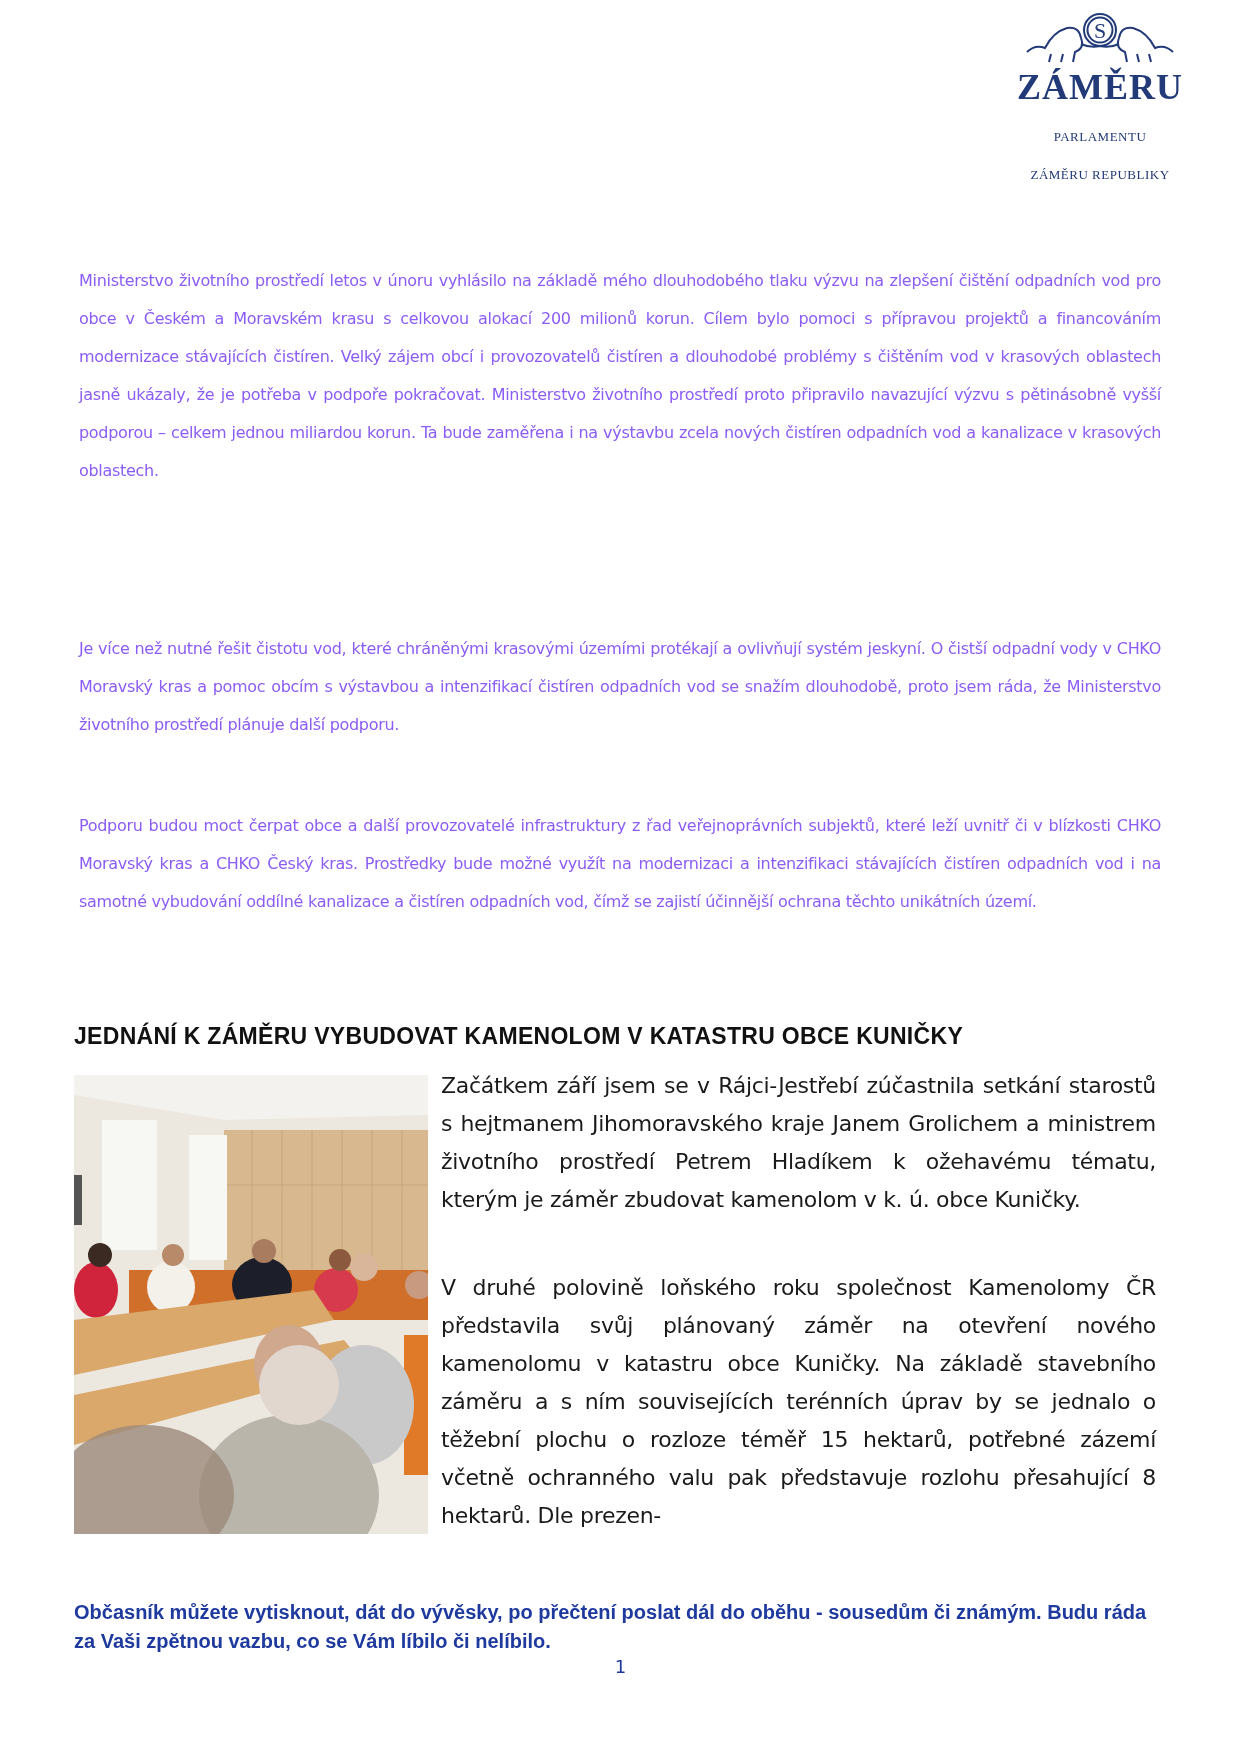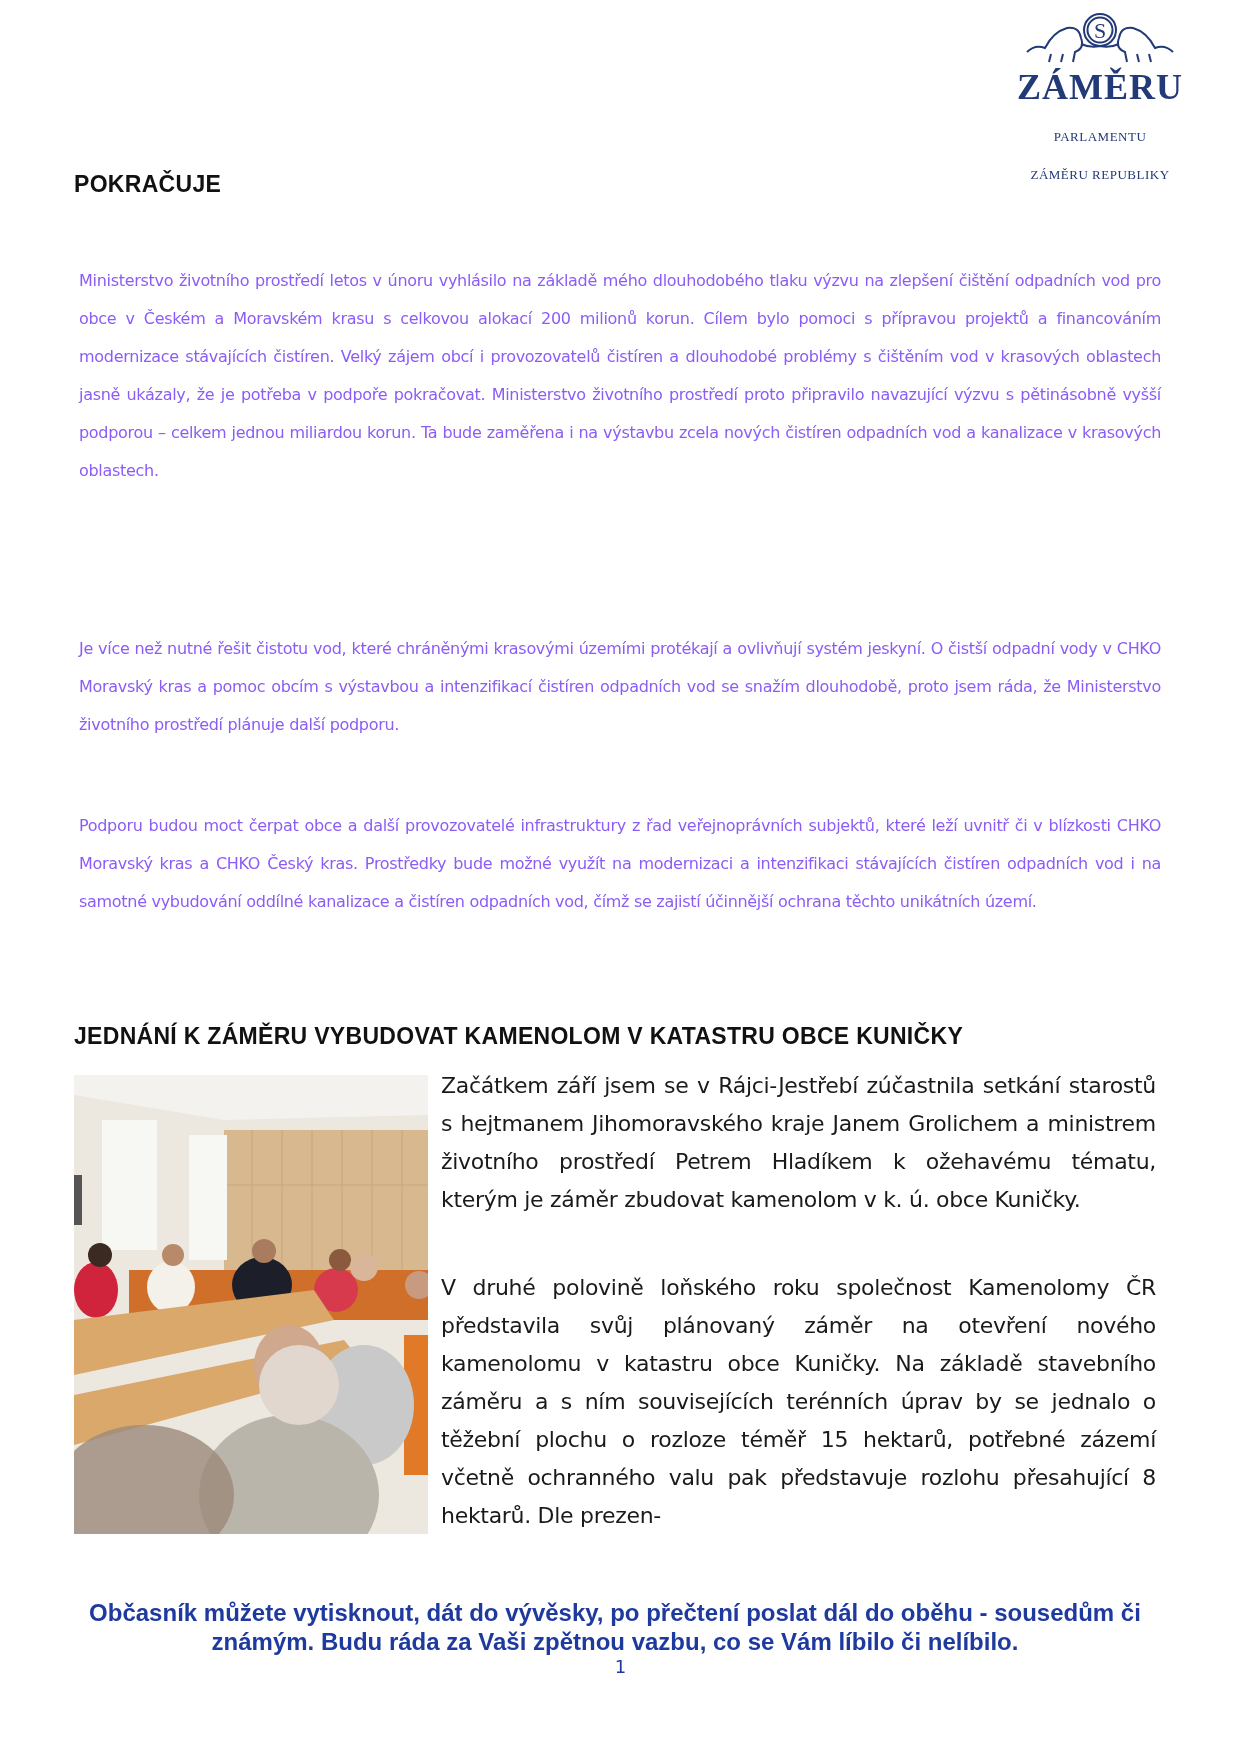--- a/index.html
+++ b/index.html
@@ -6,21 +6,21 @@
     body { width: 1241px; height: 1755px; position: relative; overflow: hidden; font-family: "DejaVu Sans", sans-serif; color: #111; }
     .title { position: absolute; left: 74px; top: 38px; font-family: "Liberation Sans", sans-serif; font-weight: bold; color: #1f3a9e; font-size: 41px; line-height: 54px; letter-spacing: 0.5px; margin: 0; }
     .logo { position: absolute; left: 1005px; top: 8px; width: 190px; height: 135px; text-align: center; color: #233a78; }
     .logo svg { display: block; margin: 0 auto; }
     .logo .senat { font-family: "Liberation Serif", serif; font-weight: bold; font-size: 36px; line-height: 38px; letter-spacing: 1px; margin-top: -2px; }
     .logo .sub { font-family: "Liberation Serif", serif; font-size: 13px; line-height: 14px; letter-spacing: 0.5px; margin-top: 24px; }
     h2 { position: absolute; left: 74px; margin: 0; font-family: "Liberation Sans", sans-serif; font-weight: bold; font-size: 23px; line-height: 33px; color: #111; letter-spacing: 0.3px; }
     .para { position: absolute; left: 74px; width: 1082px; margin: 5px; font-family: "DejaVu Sans", sans-serif; font-size: 16px; line-height: 38px; text-align: justify; color: #8b5cf6; letter-spacing: -0.3px; }
     .para2 { position: absolute; left: 441px; width: 715px; margin: 0; font-family: "DejaVu Sans", sans-serif; font-size: 22px; line-height: 38px; text-align: justify; color: #1a1a1a; letter-spacing: -0.3px; }
     .photo { position: absolute; left: 74px; top: 1075px; width: 354px; height: 459px; overflow: hidden; }
-    .footer { position: absolute; left: 74px; top: 1598px; width: 1082px; text-align: center; font-family: "Liberation Sans", sans-serif; font-weight: bold; font-size: 24px; line-height: 29px; color: #1f3a9e; margin: 0; }
+    .footer { position: absolute; left: 74px; top: 1598px; width: 1082px; font-family: "Liberation Sans", sans-serif; font-weight: bold; font-size: 20px; line-height: 29px; color: #1f3a9e; margin: 0; }
     .pagenum { position: absolute; left: 0; width: 1241px; top: 1656px; text-align: center; font-family: "DejaVu Sans", sans-serif; font-size: 18px; color: #1f3a9e; }
   </style>
 </head>
 <body>
 
 <div class="title">
 </div>
 
 <div class="logo">
   <svg width="170" height="62" viewBox="0 0 170 62">
@@ -32,21 +32,20 @@
       <path d="M66 36 Q75 40 85 38 Q95 40 104 36"></path>
     </g>
     <text x="85" y="30" text-anchor="middle" font-family="Liberation Serif, serif" font-size="22" fill="#233a78">S</text>
   </svg>
   <div class="senat">ZÁMĚRU</div>
   <div class="sub">PARLAMENTU</div>
   <div class="sub">ZÁMĚRU REPUBLIKY</div>
 </div>
 
 <h2 style="top:168px; width:1090px;">
-  <div>POKRAČUJE</div>
 </h2>
 
 <p class="para" style="top:257px;">Ministerstvo životního prostředí letos v únoru vyhlásilo na základě mého dlouhodobého tlaku výzvu na zlepšení čištění odpadních vod pro obce v Českém a Moravském krasu s celkovou alokací 200 milionů korun. Cílem bylo pomoci s přípravou projektů a financováním modernizace stávajících čistíren. Velký zájem obcí i provozovatelů čistíren a dlouhodobé problémy s čištěním vod v krasových oblastech jasně ukázaly, že je potřeba v podpoře pokračovat. Ministerstvo životního prostředí proto připravilo navazující výzvu s pětinásobně vyšší podporou – celkem jednou miliardou korun. Ta bude zaměřena i na výstavbu zcela nových čistíren odpadních vod a kanalizace v krasových oblastech.</p>
 <p class="para" style="top:625px;">Je více než nutné řešit čistotu vod, které chráněnými krasovými územími protékají a ovlivňují systém jeskyní. O čistší odpadní vody v CHKO Moravský kras a pomoc obcím s výstavbou a intenzifikací čistíren odpadních vod se snažím dlouhodobě, proto jsem ráda, že Ministerstvo životního prostředí plánuje další podporu.</p>
 <p class="para" style="top:802px;">Podporu budou moct čerpat obce a další provozovatelé infrastruktury z řad veřejnoprávních subjektů, které leží uvnitř či v blízkosti CHKO Moravský kras a CHKO Český kras. Prostředky bude možné využít na modernizaci a intenzifikaci stávajících čistíren odpadních vod i na samotné vybudování oddílné kanalizace a čistíren odpadních vod, čímž se zajistí účinnější ochrana těchto unikátních území.</p>
 
 <h2 style="top:1020px;">JEDNÁNÍ K ZÁMĚRU VYBUDOVAT KAMENOLOM V KATASTRU OBCE KUNIČKY</h2>
 
 <div class="photo">
   <svg width="354" height="459" viewBox="0 0 354 459">

